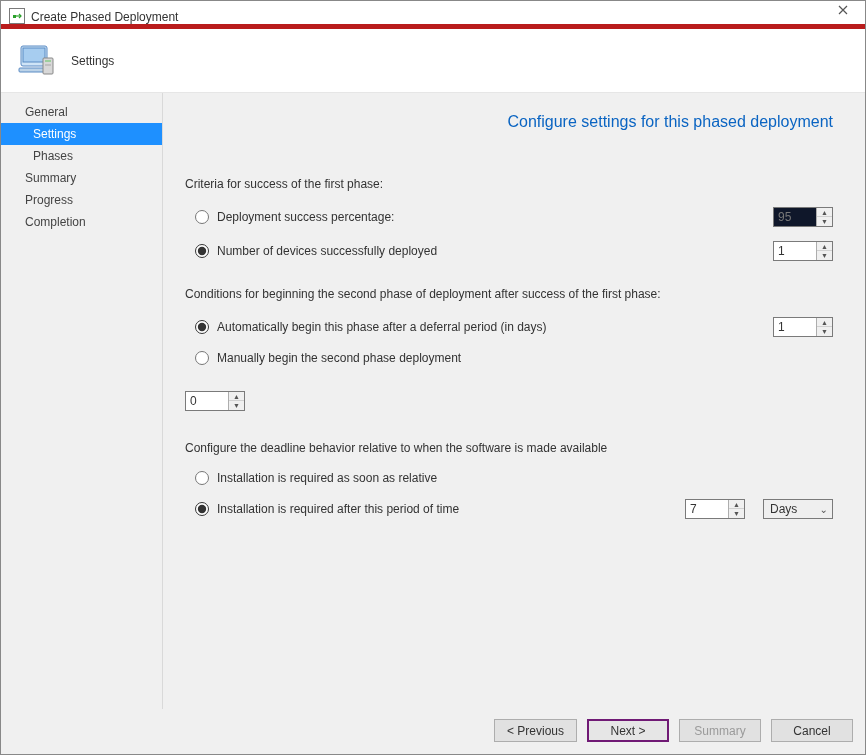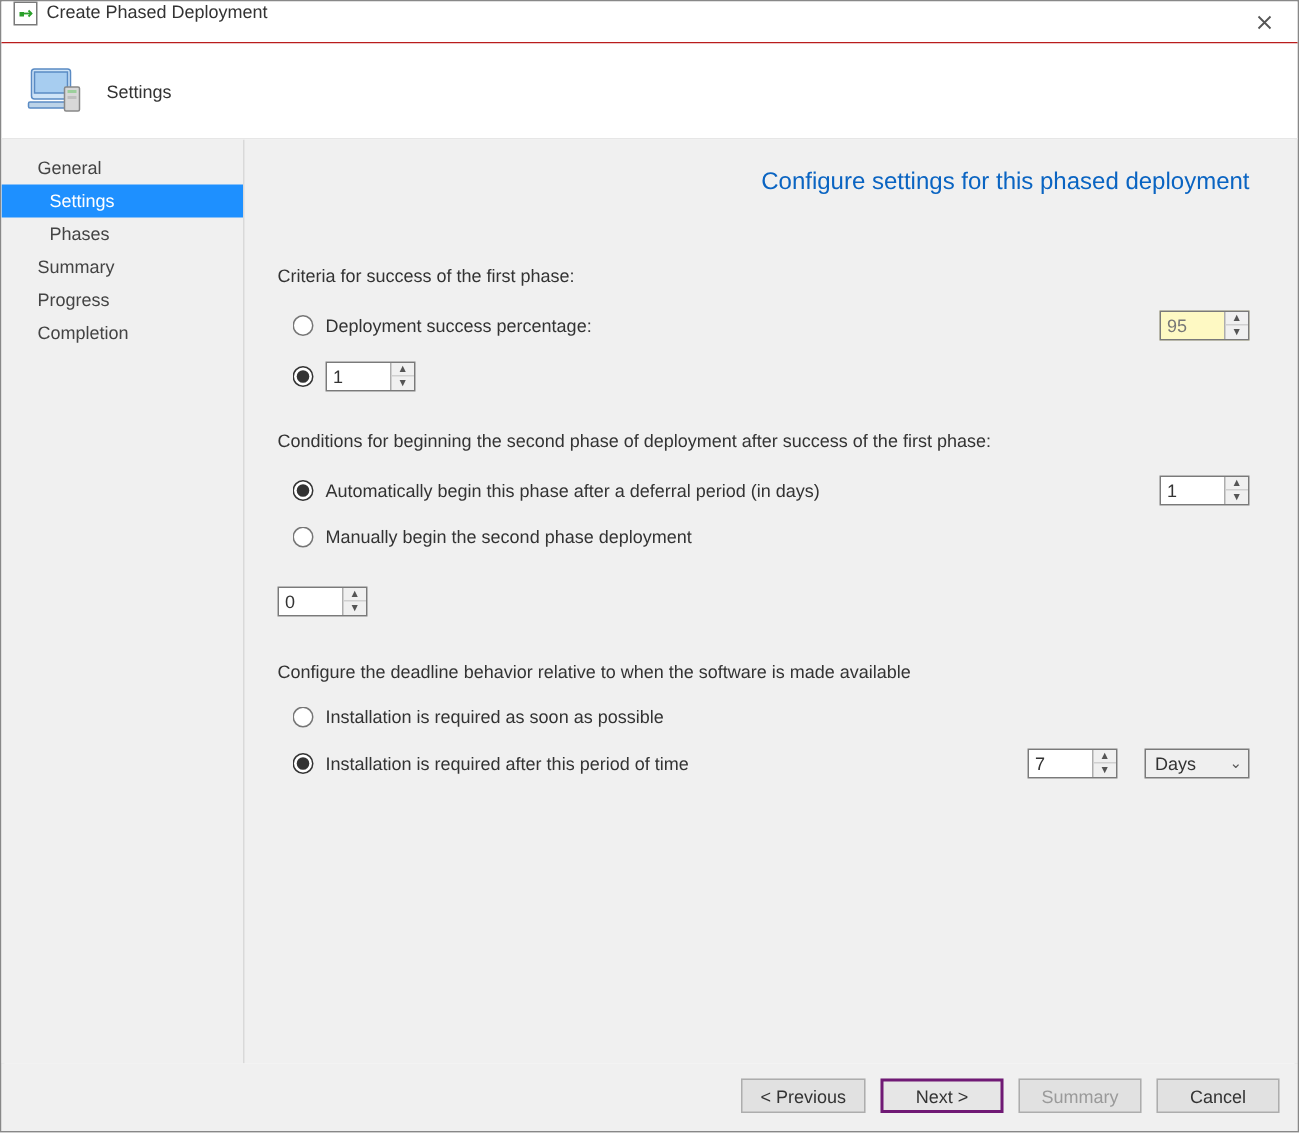--- a/index.html
+++ b/index.html
@@ -13,22 +13,22 @@
     .window {
       width: 866px; height: 755px;
       background: #fff;
       border: 1px solid #888;
       display: flex; flex-direction: column;
       box-shadow: 0 0 0 2px #d9d9d9 inset;
     }
     .titlebar {
       height: 28px;
       background: #fff;
-      display: flex; align-items: flex-start;
-      border-bottom: 1px solid #b91c1c;
+      display: flex; align-items: flex-end;
+      border-bottom: 5px solid #b91c1c;
     }
     .titlebar .app-icon {
       width: 16px; height: 16px;
       margin: 0 6px 0 8px;
       display: flex; align-items: center; justify-content: center;
       border: 1px solid #7a7a7a;
       background: #fff;
     }
     .titlebar .app-icon svg { display:block; }
     .titlebar .title { flex: 0 0 auto; color: #333; }
@@ -94,21 +94,21 @@
       margin: 0 0 14px 10px;
       gap: 8px;
     }
     .radio-row .lbl { flex: 1 1 auto; }
     .radio-row input[type=radio] { margin:0; width:14px; height:14px; accent-color:#333; }
     .spin-wrap {
       display: inline-flex; align-items: stretch;
       height: 20px;
       border: 1px solid #7a7a7a;
     }
-    .spin-wrap.disabled { background:#fef9c3; color:#777; }
+    .spin-wrap.disabled { background:#0f172a; color:#777; }
     .spin-wrap input[type=text] {
       width: 42px; border: none; outline: none;
       font-size: 12px; padding: 0 4px;
       background: transparent; color: inherit;
     }
     .spin-wrap .arrows {
       width: 16px;
       border-left: 1px solid #adadad;
       display: flex; flex-direction: column;
       background:#f0f0f0;
@@ -214,20 +214,21 @@
             <input type="text" disabled="" value="95" style="">
             <span class="arrows">
               <span class="arr">▲</span>
               <span class="arr">▼</span>
             </span>
           </span>
         </div>
 
         <div class="radio-row">
           <input type="radio" name="criteria" checked="" style="">
+          <span class="lbl">Number of devices successfully deployed</span>
           <span class="spin-wrap" style="background:#fff;">
             <input type="text" value="1" style="">
             <span class="arrows">
               <span class="arr">▲</span>
               <span class="arr">▼</span>
             </span>
           </span>
         </div>
       </div>
 
@@ -260,21 +261,21 @@
             <span class="arr">▼</span>
           </span>
         </span>
       </div>
 
       <div class="group" style="margin-bottom:0;">
         <p class="section-label">Configure the deadline behavior relative to when the software is made available</p>
 
         <div class="radio-row">
           <input type="radio" name="deadline" style="">
-          <span class="lbl">Installation is required as soon as possible</span>
+          <span class="lbl">Installation is required as soon as relative</span>
         </div>
 
         <div class="radio-row">
           <input type="radio" name="deadline" checked="" style="">
           <span class="lbl">Installation is required after this period of time</span>
           <span class="spin-wrap" style="background:#fff;">
             <input type="text" value="7" style="">
             <span class="arrows">
               <span class="arr">▲</span>
               <span class="arr">▼</span>

